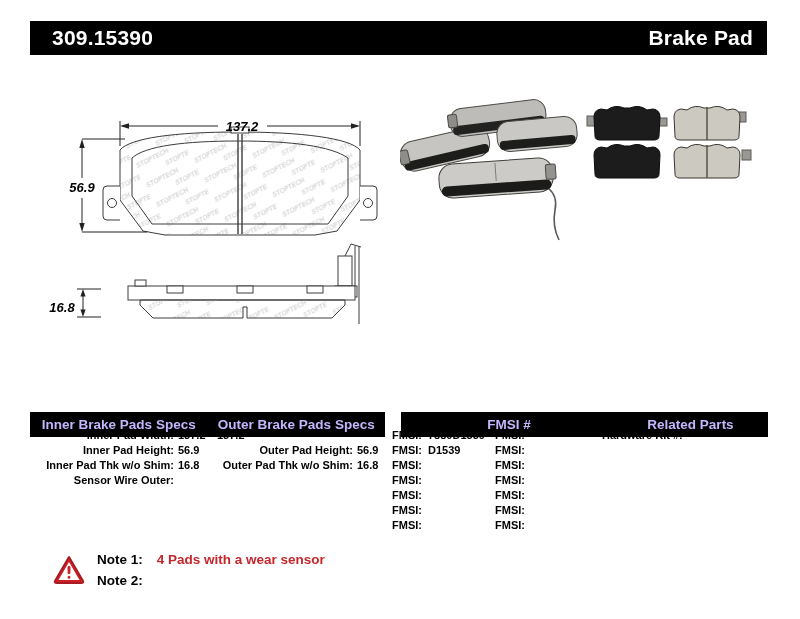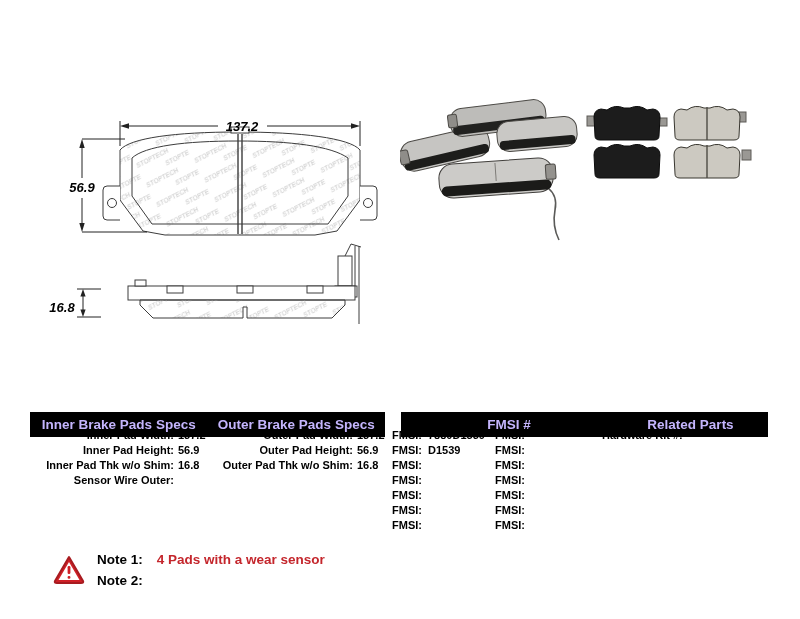--- a/index.html
+++ b/index.html
@@ -40,20 +40,24 @@
   .note-line{position:absolute;left:97px;font-size:13.5px;display:flex;}
   .note-1{top:552px;}
   .note-2{top:573px;}
   .note-red{color:#c4262c;margin-left:14px;text-align:center;}
 </style>
 </head>
 <body>
 
 <div id="page">
 
+  <div class="title-bar">
+    <span>309.15390</span>
+    <span>Brake Pad</span>
+  </div>
 
   <svg class="abs" style="left:35px;top:88px;" width="360" height="270" viewBox="0 0 360 270">
     <defs>
       <pattern id="wm" patternUnits="userSpaceOnUse" width="54" height="22" patternTransform="rotate(-27)">
         <text x="1" y="8" font-size="6.5" font-weight="bold" font-style="italic" fill="#d6d6d6">STOPTECH</text>
         <text x="28" y="19" font-size="6.5" font-weight="bold" font-style="italic" fill="#d6d6d6">STOPTECH</text>
       </pattern>
     </defs>
 
     <g stroke="#3c3c3c" fill="none" stroke-width="1">
@@ -198,21 +202,20 @@
       <span class="val">16.8</span>
     </div>
     <div class="row">
       <span class="lbl">Sensor Wire Outer:</span>
       <span class="val"></span>
     </div>
   </div>
 
   <div class="col col-outer">
     <div class="row">
-      <span class="lbl">Outer Pad Width:</span>
       <span class="val">137.2</span>
     </div>
     <div class="row">
       <span class="lbl">Outer Pad Height:</span>
       <span class="val">56.9</span>
     </div>
     <div class="row">
       <span class="lbl">Outer Pad Thk w/o Shim:</span>
       <span class="val">16.8</span>
     </div>

